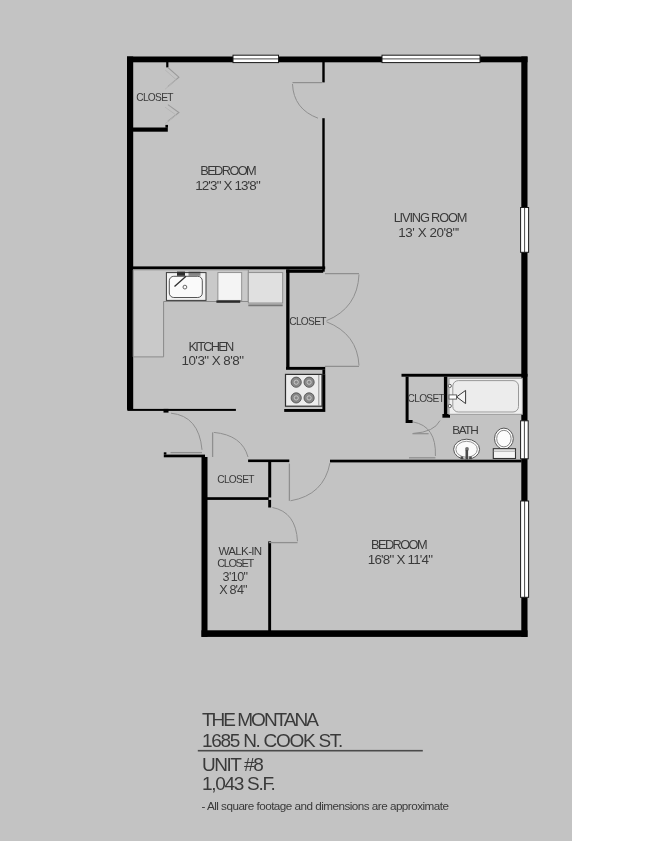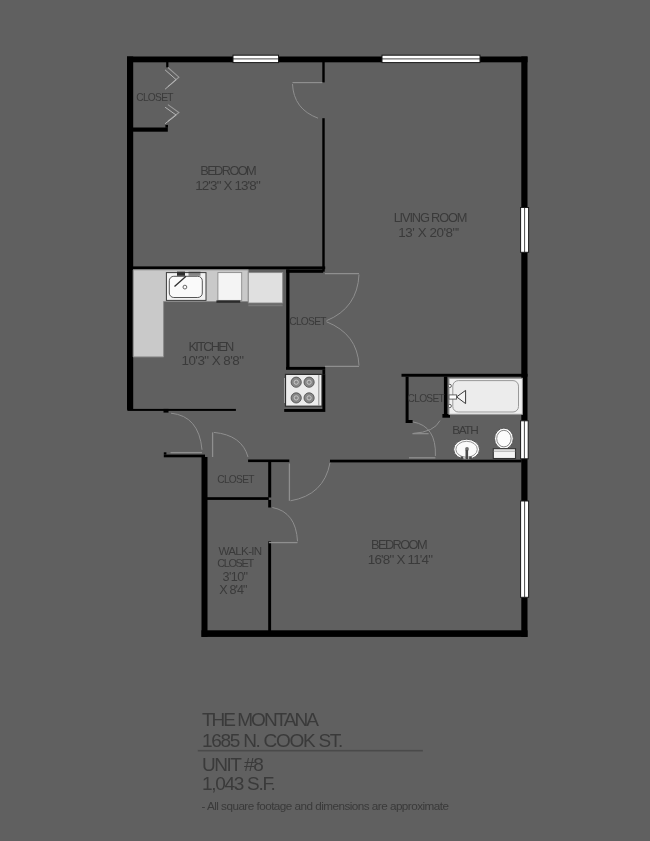--- a/index.html
+++ b/index.html
@@ -1,16 +1,16 @@
 <!DOCTYPE html>
 <html><head>
 <meta charset="utf-8">
 <style>
   html,body{margin:0;padding:0;background:#ffffff;}
-  #page{width:650px;height:841px;position:relative;background:#0f766e;overflow:hidden;filter:grayscale(1);}
+  #page{width:572px;height:841px;position:relative;background:#fdba74;overflow:hidden;filter:grayscale(1);}
   svg{position:absolute;top:0;left:0;opacity:0.999;}
   text{font-family:"Liberation Sans",sans-serif;fill:#3a3a3a;}
 </style>
 </head>
 <body>
 <div id="page">
 <svg width="650" height="841" viewBox="0 0 650 841">
 
 <g>
 

